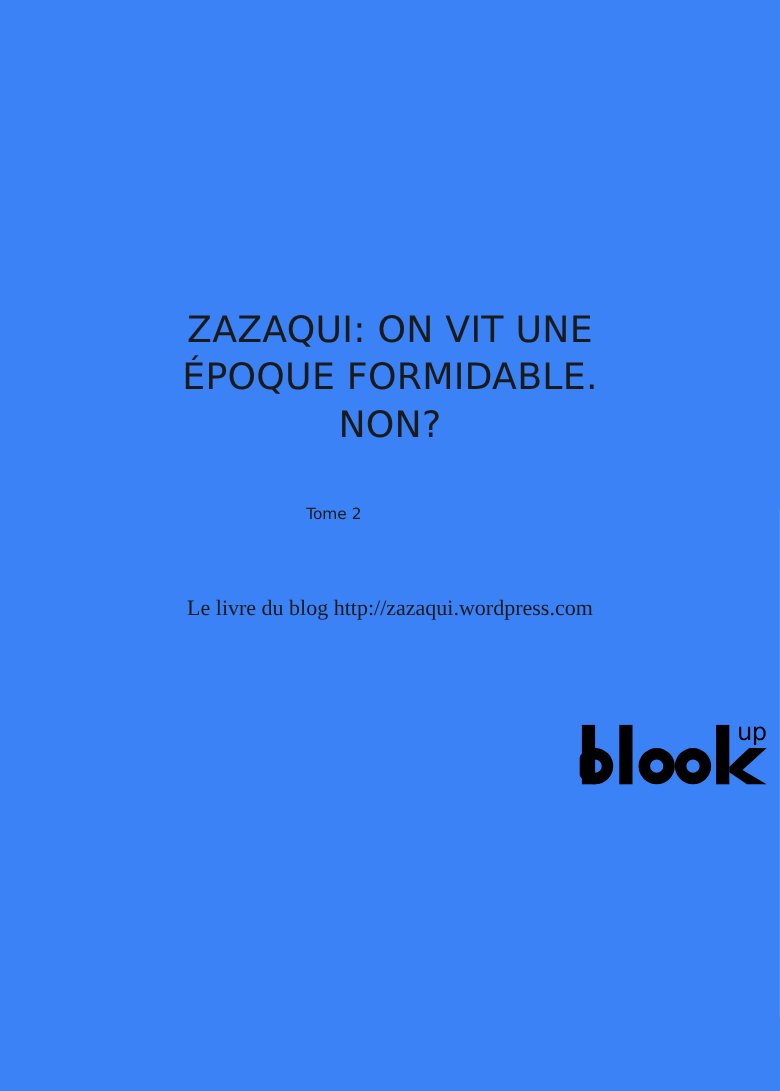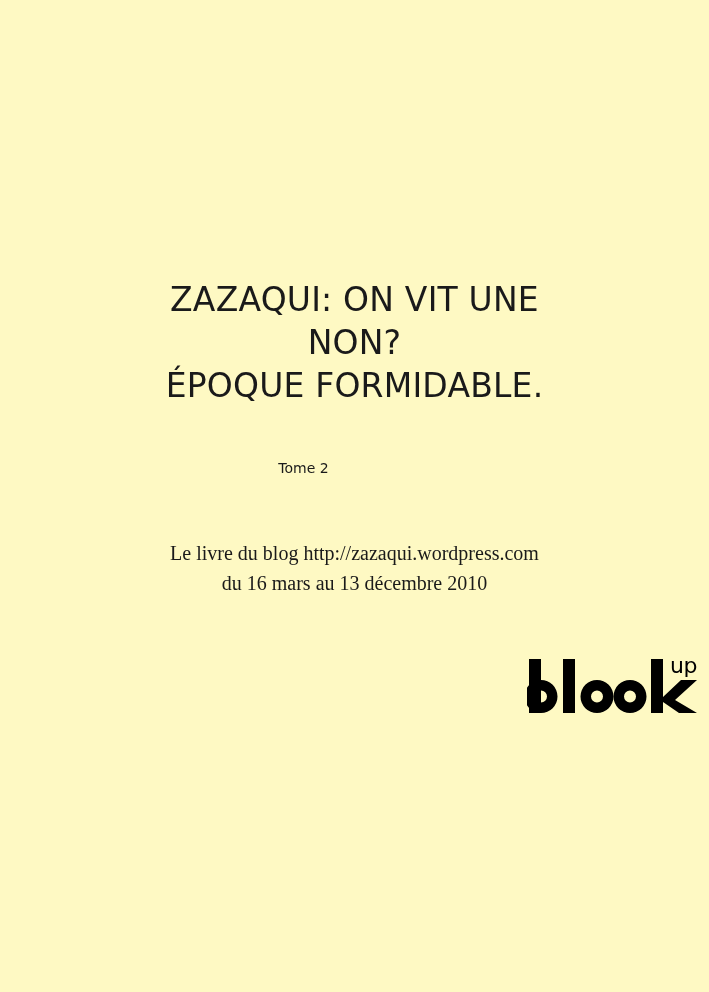--- a/index.html
+++ b/index.html
@@ -11,21 +11,21 @@
     width: 709px;
     height: 992px;
     position: relative;
     font-family: "Liberation Sans", sans-serif;
     color: #111111;
     overflow: hidden;
   }
   .page {
     position: absolute;
     inset: 0;
-    background: #fef9c3;
+    background: #3b82f6;
   }
   .title-block {
     position: absolute;
     top: 278px;
     left: 0;
     width: 709px;
     text-align: center;
   }
   .book-title {
     font-family: "DejaVu Sans", sans-serif;
@@ -77,29 +77,28 @@
     display: block;
   }
 </style>
 </head>
 <body>
 
 <div class="page">
 
   <div class="title-block">
     <div class="book-title">ZAZAQUI: ON VIT UNE</div>
+    <div class="book-title">ÉPOQUE FORMIDABLE.</div>
     <div class="book-title">NON?</div>
-    <div class="book-title">ÉPOQUE FORMIDABLE.</div>
   </div>
 
   <div class="volume">Tome 2</div>
 
   <div class="subtitle-block">
     <span class="subtitle-line">Le livre du blog http://zazaqui.wordpress.com</span>
-    <span class="subtitle-line">du 16 mars au 13 décembre 2010</span>
   </div>
 
   <div class="logo-block">
     <span class="logo-wrap">
       <svg class="logo-mark" width="182" height="62" viewBox="0 0 182 62" xmlns="http://www.w3.org/2000/svg">
         <g fill="#000000">
 
           <rect x="2" y="4" width="12" height="54"></rect>
           <path d="M14 25 a16.5 16.5 0 0 1 0 33 a16.5 16.5 0 0 1 0 -33 z m0 10.5 a6 6 0 0 0 0 12 a6 6 0 0 0 0 -12 z"></path>
 

